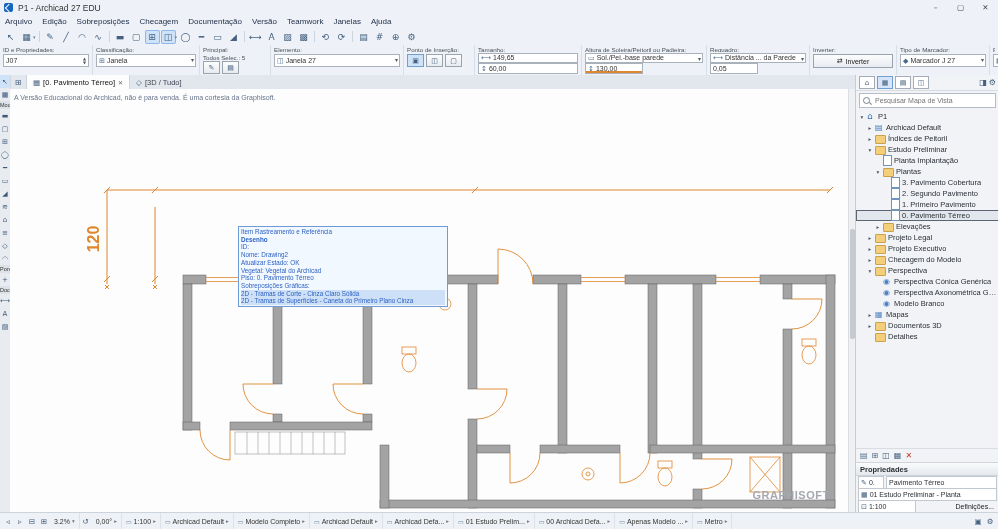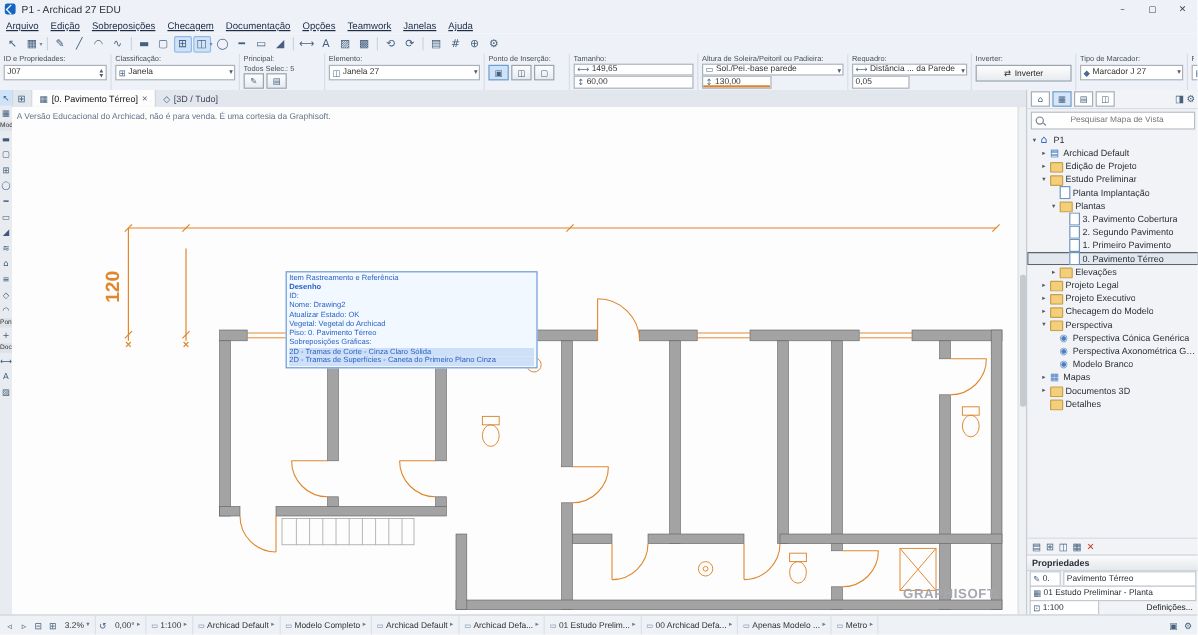--- a/index.html
+++ b/index.html
@@ -9,21 +9,21 @@
 
   
   .titlebar{position:absolute;left:0;top:0;right:0;height:15px;background:#eef2f8;display:flex;align-items:center;font-size:8.5px;color:#333;border-bottom:1px solid #e2e7ee;}
   .appicon{width:9px;height:9px;margin:0 5px 0 4px;background:#1565c0;border-radius:2px;position:relative;}
   .appicon::after{content:"";position:absolute;left:2px;top:2px;width:5px;height:5px;border:1px solid #fff;border-top:none;border-right:none;transform:rotate(45deg);}
   .winctl{margin-left:auto;display:flex;height:100%;}
   .winbtn{width:25px;height:100%;display:flex;align-items:center;justify-content:center;font-size:7.5px;color:#444;}
 
   
   .menubar{position:absolute;left:0;top:15px;right:0;height:13px;background:#eef2f8;display:flex;align-items:center;font-size:8px;color:#1f2c45;}
-  .mitem{padding:0 5px;white-space:nowrap;text-decoration:underline;}
+  .mitem{padding:0 5px;white-space:nowrap;}
 
   
   .toolbar{position:absolute;left:0;top:28px;right:0;height:17px;background:#eef2f8;border-bottom:1px solid #d9dfe7;display:flex;align-items:center;gap:1px;padding:0 3px;}
   .tbi{min-width:15px;height:14px;display:flex;align-items:center;justify-content:center;font-size:9px;color:#45617f;border-radius:2px;}
   .tbi.active{background:#cfe3f8;box-shadow:inset 0 0 0 1px #8fb8e8;}
   .tbsep{width:1px;height:11px;background:#ccd4dd;margin:0 2px;}
   .tbcaret{font-size:5px;color:#6b86a5;margin-left:-2px;}
 
   
   .infobox{position:absolute;left:0;top:45px;right:0;height:30px;background:#eef2f8;border-bottom:1px solid #c6ccd4;display:flex;font-size:6.2px;color:#333;}
@@ -65,21 +65,21 @@
 
   .vscroll{position:absolute;left:848px;top:89px;width:7px;height:424px;background:#eef0f2;border-left:1px solid #dadee2;}
   .vthumb{position:absolute;left:1px;top:140px;width:5px;height:110px;background:#c6cacf;border-radius:2px;}
 
   
   .navigator{position:absolute;left:855px;top:75px;width:143px;height:438px;background:#f1f3f6;border-left:1px solid #c6ccd3;display:flex;flex-direction:column;font-size:7.5px;color:#2b2f36;}
   .ntabs{height:15px;display:flex;align-items:center;gap:2px;padding:0 3px;border-bottom:1px solid #d8dde3;flex:none;}
   .ntab{width:14px;height:11px;border:1px solid #a4adb7;background:#fff;display:flex;align-items:center;justify-content:center;font-size:7px;color:#45617f;}
   .ntab.active{background:#d6e6f8;border-color:#6f9fd0;}
   .ntabs .spacer{flex:1;}
-  .nsearch{height:13px;margin:2px 3px;background:#fff;border:1px solid #b6bdc6;display:flex;align-items:center;gap:20px;padding:0 3px;flex:none;}
+  .nsearch{height:13px;margin:2px 3px;background:#fff;border:1px solid #b6bdc6;display:flex;align-items:center;gap:3px;padding:0 3px;flex:none;}
   .nsearch input{border:none;outline:none;flex:1;font-size:7px;color:#333;font-family:"Liberation Sans",sans-serif;background:transparent;min-width:0;}
   .mag{width:5px;height:5px;border:1px solid #7a828c;border-radius:50%;position:relative;flex:none;}
   .mag::after{content:"";position:absolute;width:3px;height:1px;background:#7a828c;right:-3px;bottom:-1px;transform:rotate(45deg);}
   .ntree{flex:1;overflow:hidden;padding-top:1px;}
   .trow{height:11px;display:flex;align-items:center;gap:2px;white-space:nowrap;overflow:hidden;}
   .d0{padding-left:3px;}.d1{padding-left:11px;}.d2{padding-left:19px;}.d3{padding-left:27px;}
   .trow.sel{background:#e2e7ee;box-shadow:inset 0 0 0 1px #5b6470;}
   .arr{width:6px;font-size:5.5px;color:#556;text-align:center;flex:none;font-family:"DejaVu Sans",sans-serif;}
   .arr.down::before{content:"▾";}
   .arr.right::before{content:"▸";}
@@ -128,21 +128,21 @@
       <span class="winbtn ic">✕</span>
     </div>
   </div>
 
   <div class="menubar">
     <span class="mitem">Arquivo</span>
     <span class="mitem">Edição</span>
     <span class="mitem">Sobreposições</span>
     <span class="mitem">Checagem</span>
     <span class="mitem">Documentação</span>
-    <span class="mitem">Opções</span>
+    <span class="mitem">Versão</span>
     <span class="mitem">Teamwork</span>
     <span class="mitem">Janelas</span>
     <span class="mitem">Ajuda</span>
   </div>
 
   <div class="toolbar">
     <span class="tbi ic">↖</span>
     <span class="tbi ic">▦</span>
     <span class="tbcaret ic">▾</span>
     <span class="tbsep"></span>
@@ -464,21 +464,21 @@
           <span class="tlab">P1</span>
         </div>
       <div class="trow d1">
           <span class="arr right"></span>
           <span class="ti ti-book"></span>
           <span class="tlab">Archicad Default</span>
         </div>
       <div class="trow d1">
           <span class="arr right"></span>
           <span class="ti ti-folder"></span>
-          <span class="tlab">Edição de Projeto</span>
+          <span class="tlab">Índices de Peitoril</span>
         </div>
       <div class="trow d1">
           <span class="arr down"></span>
           <span class="ti ti-folder"></span>
           <span class="tlab">Estudo Preliminar</span>
         </div>
       <div class="trow d2">
           <span class="arr"></span>
           <span class="ti ti-page"></span>
           <span class="tlab">Planta Implantação</span>

